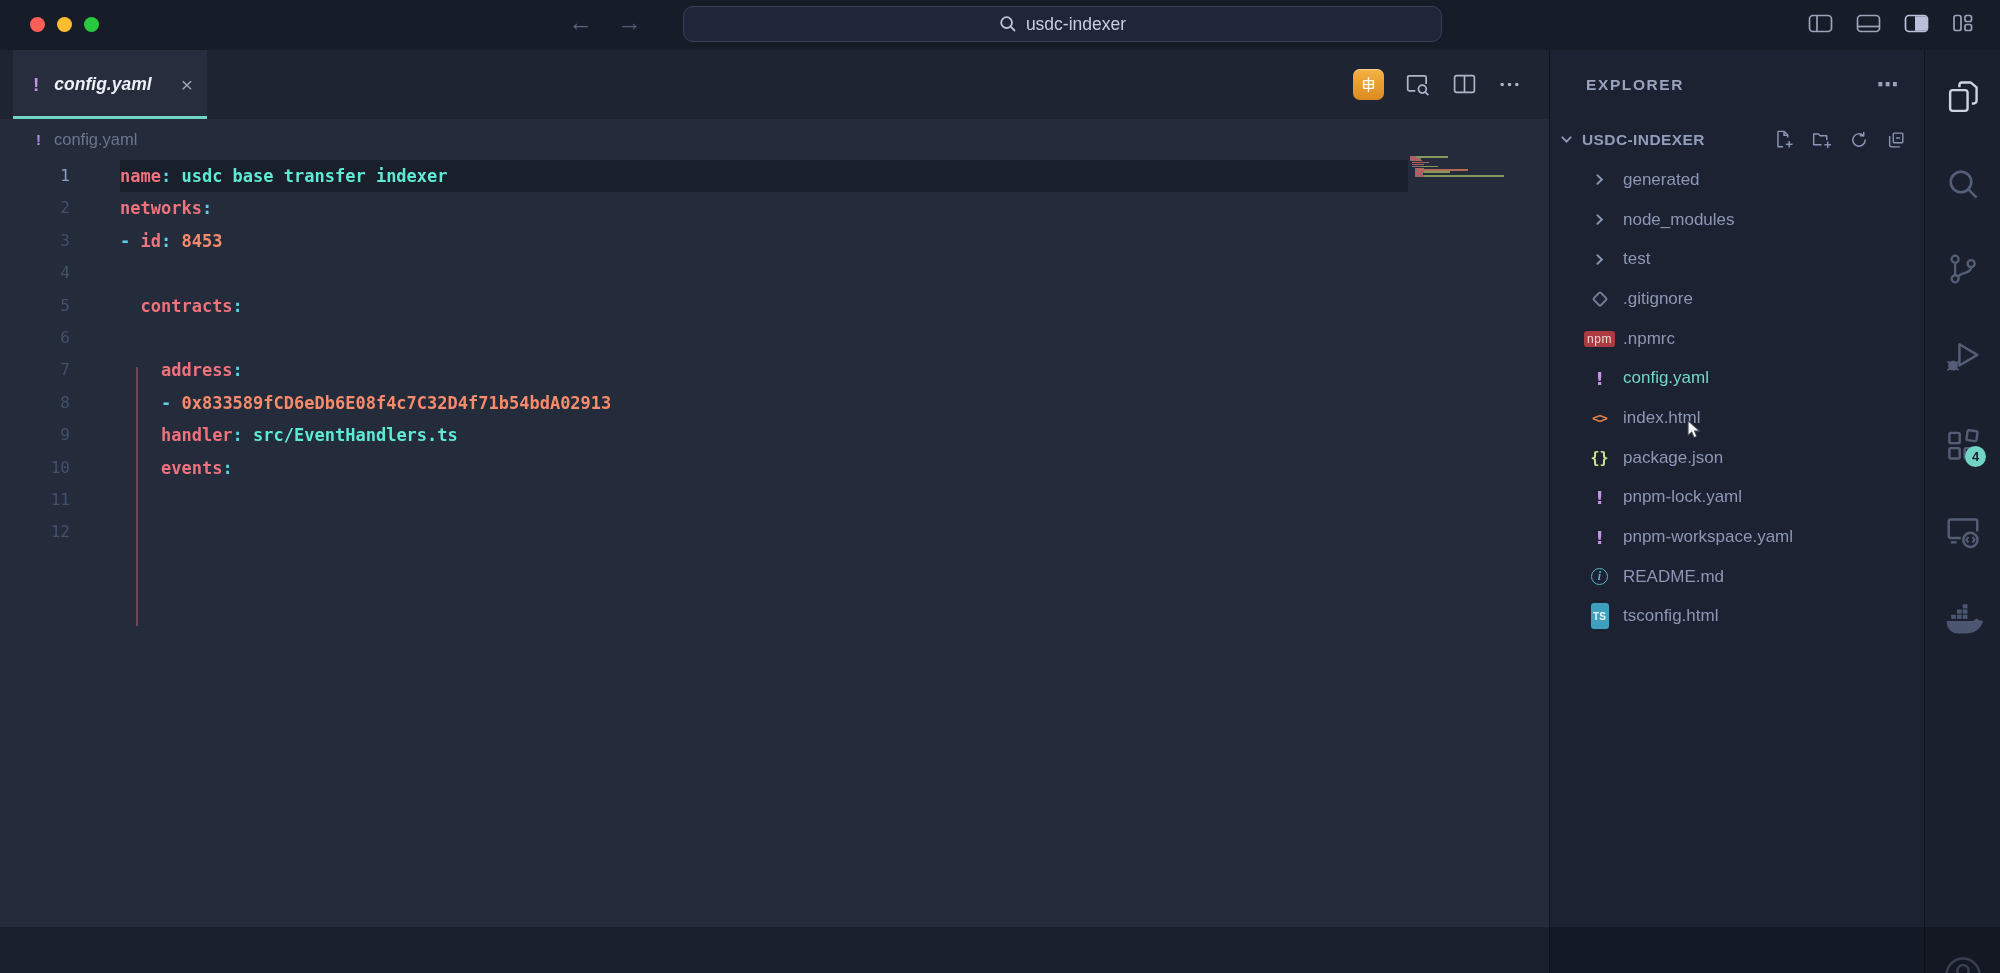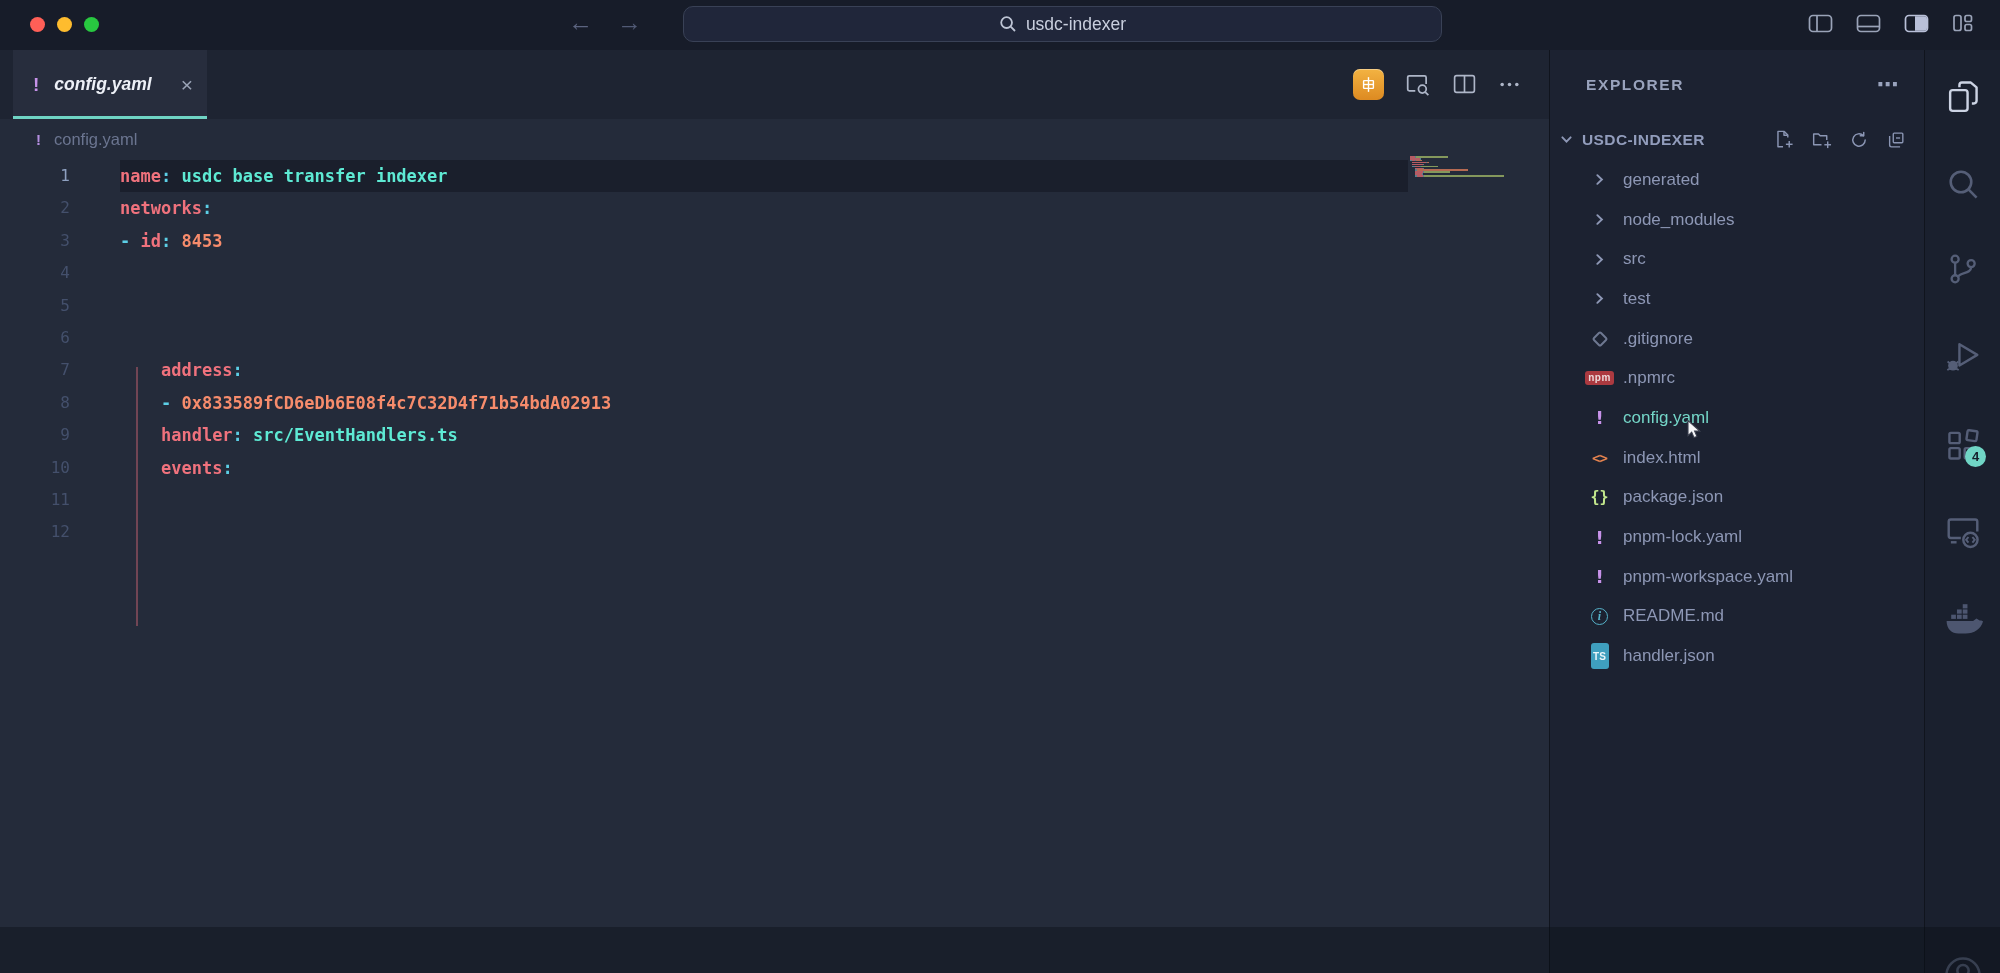--- a/index.html
+++ b/index.html
@@ -63,21 +63,21 @@
   .exp-more{margin-left:auto;color:#99a3bd;font-size:22px;line-height:0;}
   .section{height:41px;display:flex;align-items:center;padding:0 18px 0 10px;color:#929dbc;
            font-weight:700;font-size:15.5px;gap:9px;letter-spacing:.4px;}
   .section-actions{margin-left:auto;display:flex;gap:17px;color:#8b96b4;align-items:center;}
   .tree{position:absolute;left:0;right:4px;top:110px;}
   .trow{height:39.7px;display:flex;align-items:center;padding-left:36px;gap:10px;color:#8d97b5;font-size:17px;}
   .trow.sel{color:#74d6c8;}
   .ticon{width:27px;display:flex;justify-content:center;align-items:center;flex:none;}
   .tchev{color:#8d97b5;display:flex;}
   .fi-yaml{color:#c792ea;font-weight:700;font-size:18px;font-family:"DejaVu Sans",sans-serif;}
-  .fi-npm{background:#ac3a40;color:#ecd9da;font-size:10px;font-weight:700;padding:2px 3px;border-radius:3px;letter-spacing:.5px;line-height:1;}
+  .fi-npm{background:#ac3a40;color:#ecd9da;font-size:12px;font-weight:400;padding:2px 3px;border-radius:3px;letter-spacing:.5px;line-height:1;}
   .fi-html{color:#e5834f;font-weight:700;font-size:14px;letter-spacing:-1px;font-family:"DejaVu Sans Mono",monospace;}
   .fi-json{color:#c3e88d;font-weight:700;font-size:15px;font-family:"DejaVu Sans Mono",monospace;}
   .fi-info{width:17px;height:17px;border:1.7px solid #56b2c9;border-radius:50%;color:#56b2c9;font-size:12px;
            font-weight:700;display:flex;align-items:center;justify-content:center;
            font-family:"Liberation Serif",serif;font-style:italic;box-sizing:border-box;}
   .fi-ts{background:#3f9fbe;color:#eaf6fa;font-size:10px;font-weight:700;width:18px;height:26px;border-radius:3px;
          display:flex;align-items:center;justify-content:center;}
   .fi-git{width:12px;height:12px;border:2.2px solid #6e7891;transform:rotate(45deg);border-radius:2.5px;box-sizing:border-box;}
 
   
@@ -200,20 +200,21 @@
           </div>
           <div class="cline">
             <span class="gutter">3</span>
             <span class="ctext"><span class="tp">- </span><span class="tk">id</span><span class="tp">:</span><span class="tn"> 8453</span></span>
           </div>
           <div class="cline">
             <span class="gutter">4</span>
           </div>
           <div class="cline">
             <span class="gutter">5</span>
+            <span class="ctext"><span class="tw">  </span><span class="tk">contracts</span><span class="tp">:</span></span>
           </div>
           <div class="cline">
             <span class="gutter">6</span>
           </div>
           <div class="cline">
             <span class="gutter">7</span>
             <span class="ctext"><span class="tw">    </span><span class="tk">address</span><span class="tp">:</span></span>
           </div>
           <div class="cline">
             <span class="gutter">8</span>
@@ -369,30 +370,20 @@
           <span>node_modules</span>
         </div>
         <div class="trow">
           <span class="ticon">
             <span class="tchev">
               <svg width="13" height="13" viewBox="0 0 12 12" fill="none" stroke="currentColor" stroke-width="1.8" stroke-linecap="round">
                 <path d="M4 2l4.2 4L4 10"></path>
               </svg>
             </span>
           </span>
-          <span>src</span>
-        </div>
-        <div class="trow">
-          <span class="ticon">
-            <span class="tchev">
-              <svg width="13" height="13" viewBox="0 0 12 12" fill="none" stroke="currentColor" stroke-width="1.8" stroke-linecap="round">
-                <path d="M4 2l4.2 4L4 10"></path>
-              </svg>
-            </span>
-          </span>
           <span>test</span>
         </div>
         <div class="trow">
           <span class="ticon">
             <span class="fi-git"></span>
           </span>
           <span>.gitignore</span>
         </div>
         <div class="trow">
           <span class="ticon">
@@ -433,21 +424,21 @@
         <div class="trow">
           <span class="ticon">
             <span class="fi-info">i</span>
           </span>
           <span>README.md</span>
         </div>
         <div class="trow">
           <span class="ticon">
             <span class="fi-ts">TS</span>
           </span>
-          <span>handler.json</span>
+          <span>tsconfig.html</span>
         </div>
       </div>
   </div>
 
   <div class="activitybar">
     <div class="ab-item active" style="top:28px">
       <svg width="40" height="40" viewBox="0 0 28 28" fill="none" stroke="currentColor" stroke-width="1.7" stroke-linejoin="round">
         <path d="M11.5 6.5V5a1.8 1.8 0 0 1 1.8-1.8h6.2L23.5 6.6V16a1.8 1.8 0 0 1-1.8 1.8h-1.5"></path>
         <rect x="5" y="8.5" width="12.2" height="14.5" rx="1.8"></rect>
       </svg>

